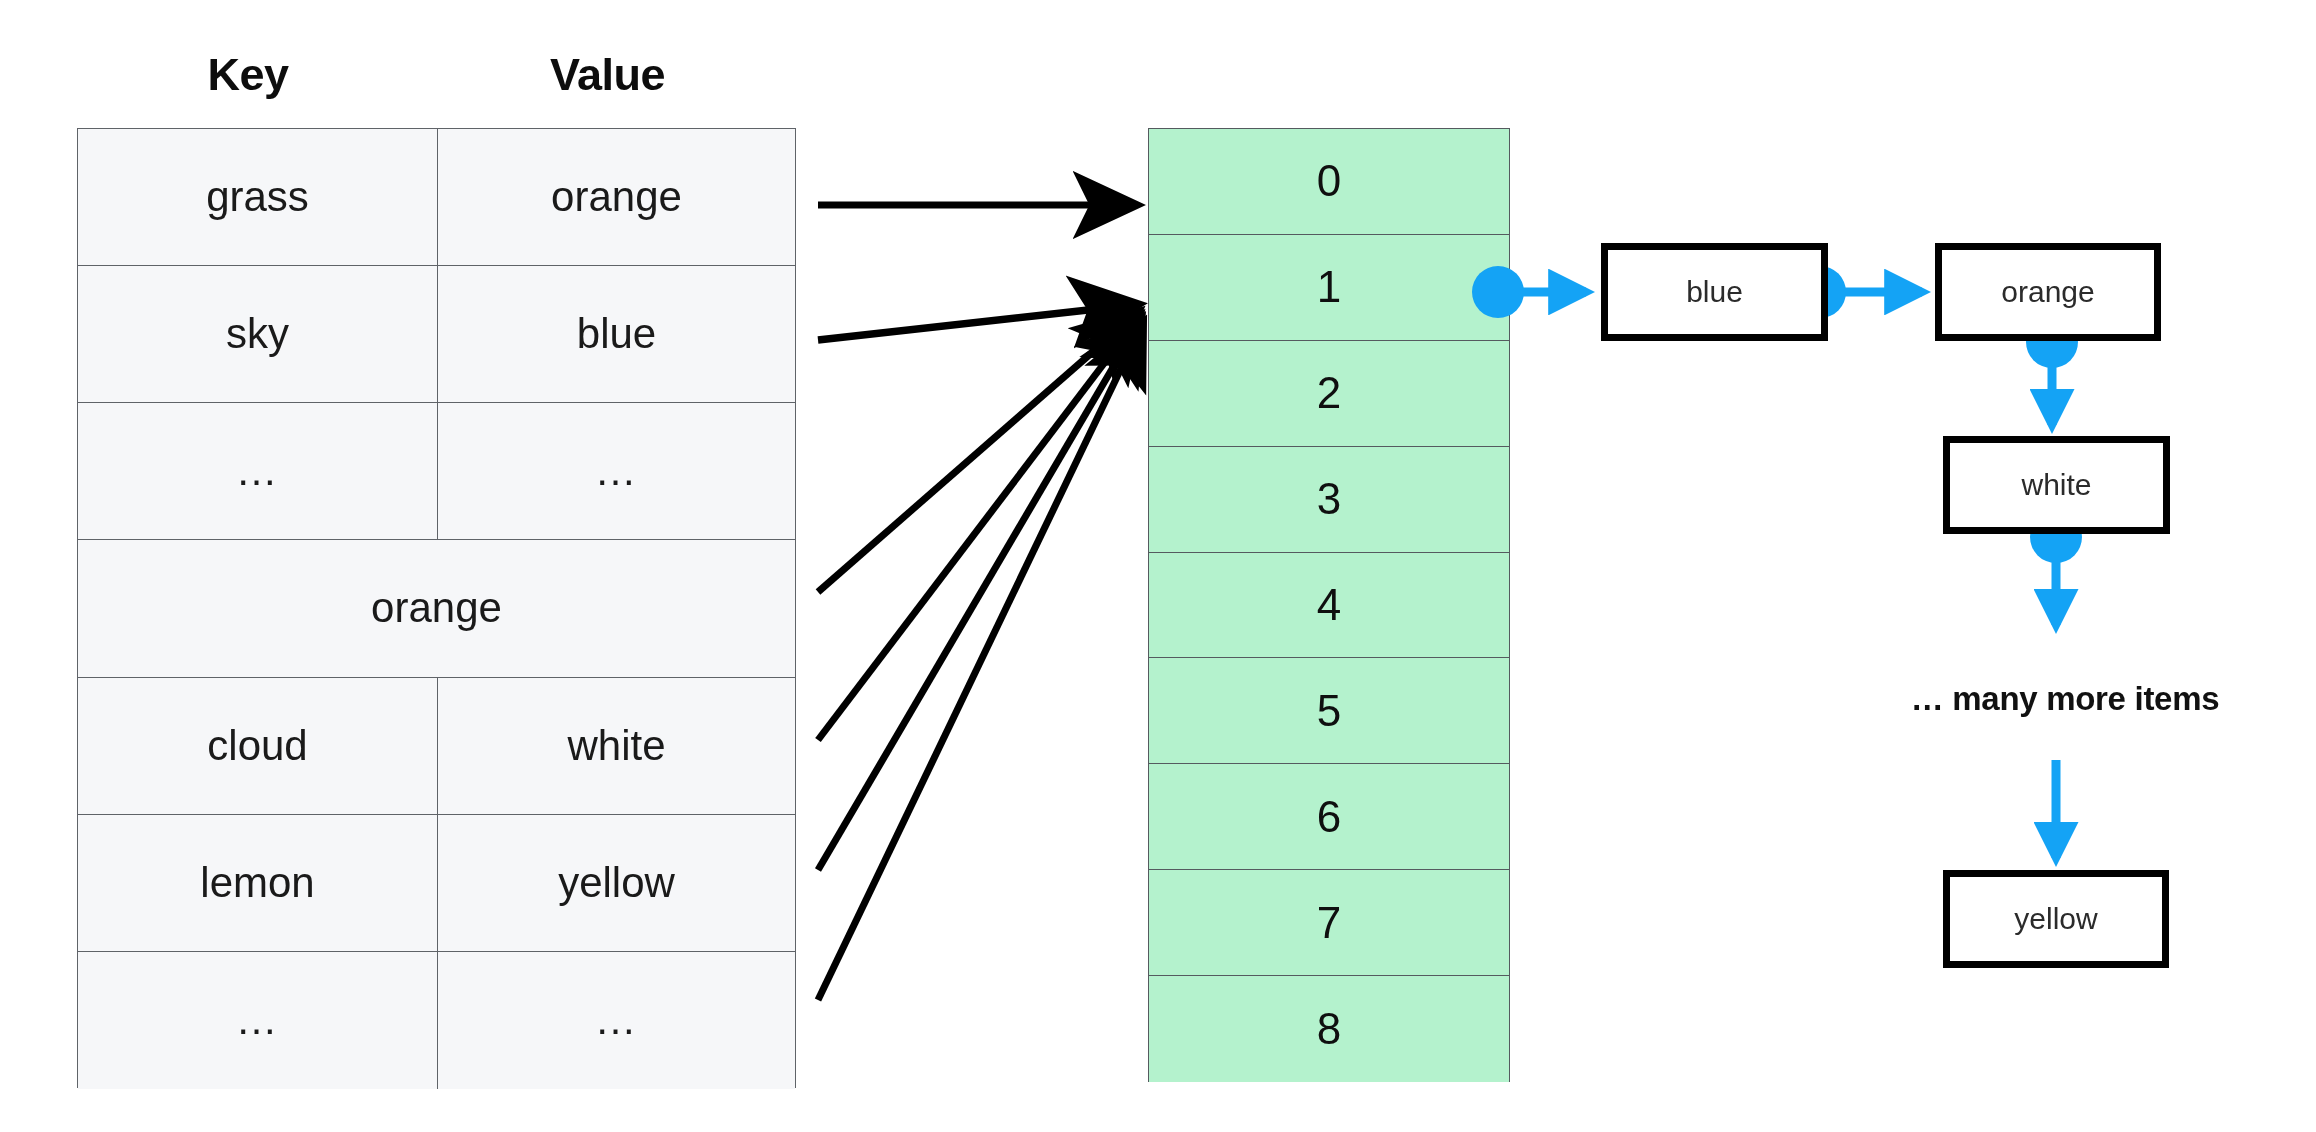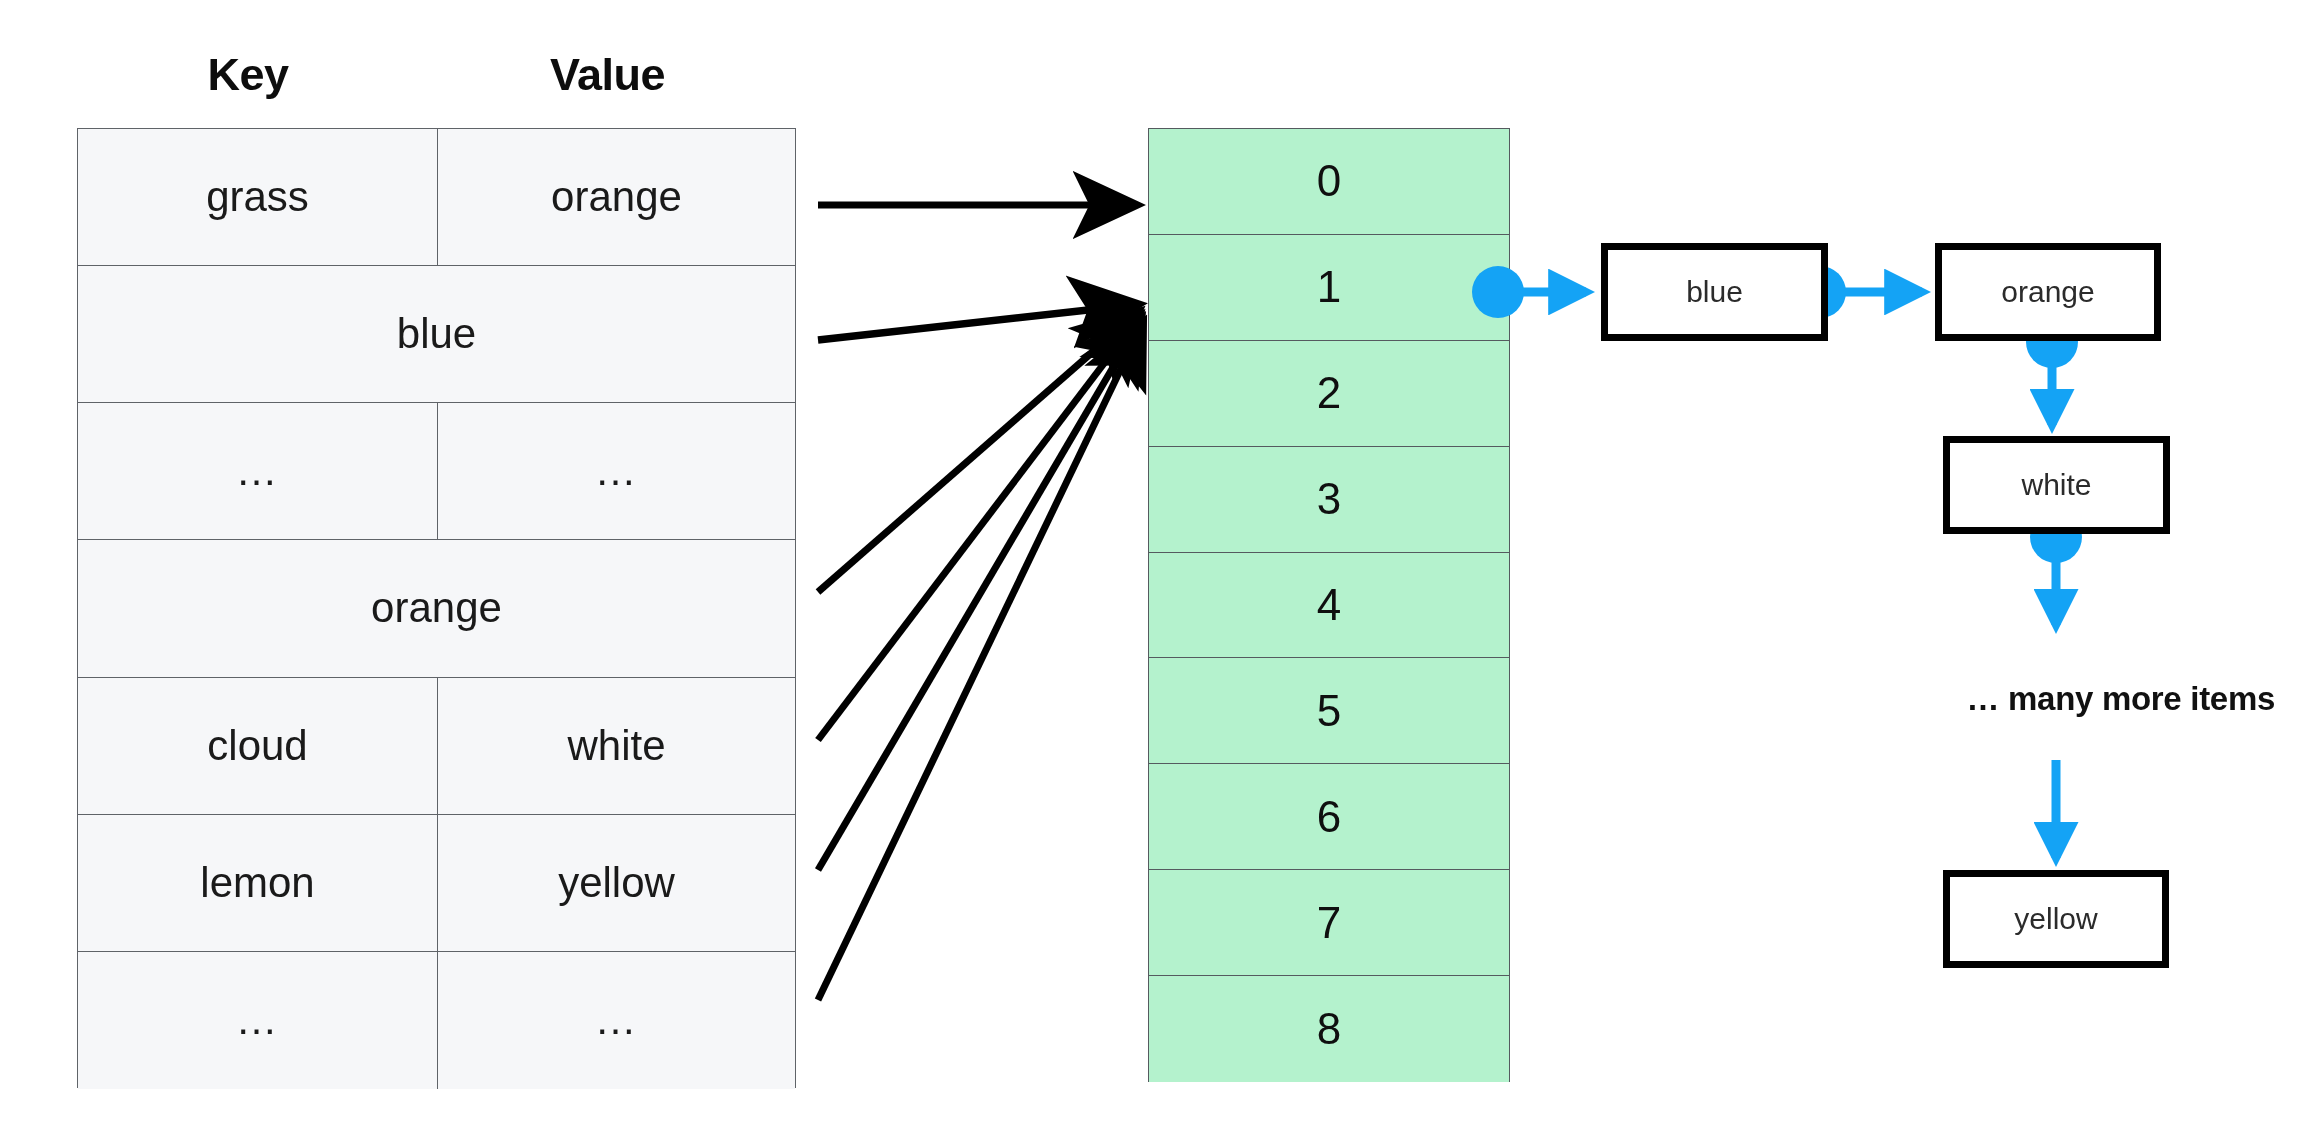--- a/index.html
+++ b/index.html
@@ -130,21 +130,21 @@
   #node-blue   { left: 1601px; top: 243px; width: 227px; height: 98px; }
   #node-orange { left: 1935px; top: 243px; width: 226px; height: 98px; }
   #node-white  { left: 1943px; top: 436px; width: 227px; height: 98px; }
   #node-yellow { left: 1943px; top: 870px; width: 226px; height: 98px; }
 
   #many-more-label {
     position: absolute;
     left: 1855px;
     top: 680px;
     width: 420px;
-    text-align: right;
+    text-align: center;
     font-size: 33px;
     font-weight: bold;
     color: #111111;
     letter-spacing: -0.3px;
   }
 </style>
 </head>
 <body>
 
 <div id="stage">
@@ -155,20 +155,21 @@
   </div>
 
   <div id="kv-table">
 
     <div class="kv-row">
       <div class="kv-cell kv-cell-key">grass</div>
       <div class="kv-cell kv-cell-value">orange</div>
     </div>
 
     <div class="kv-row">
+      <div class="kv-cell kv-cell-key">sky</div>
       <div class="kv-cell kv-cell-value">blue</div>
     </div>
 
     <div class="kv-row">
       <div class="kv-cell kv-cell-key kv-ellipsis">…</div>
       <div class="kv-cell kv-cell-value kv-ellipsis">…</div>
     </div>
 
     <div class="kv-row">
       <div class="kv-cell kv-cell-value">orange</div>

